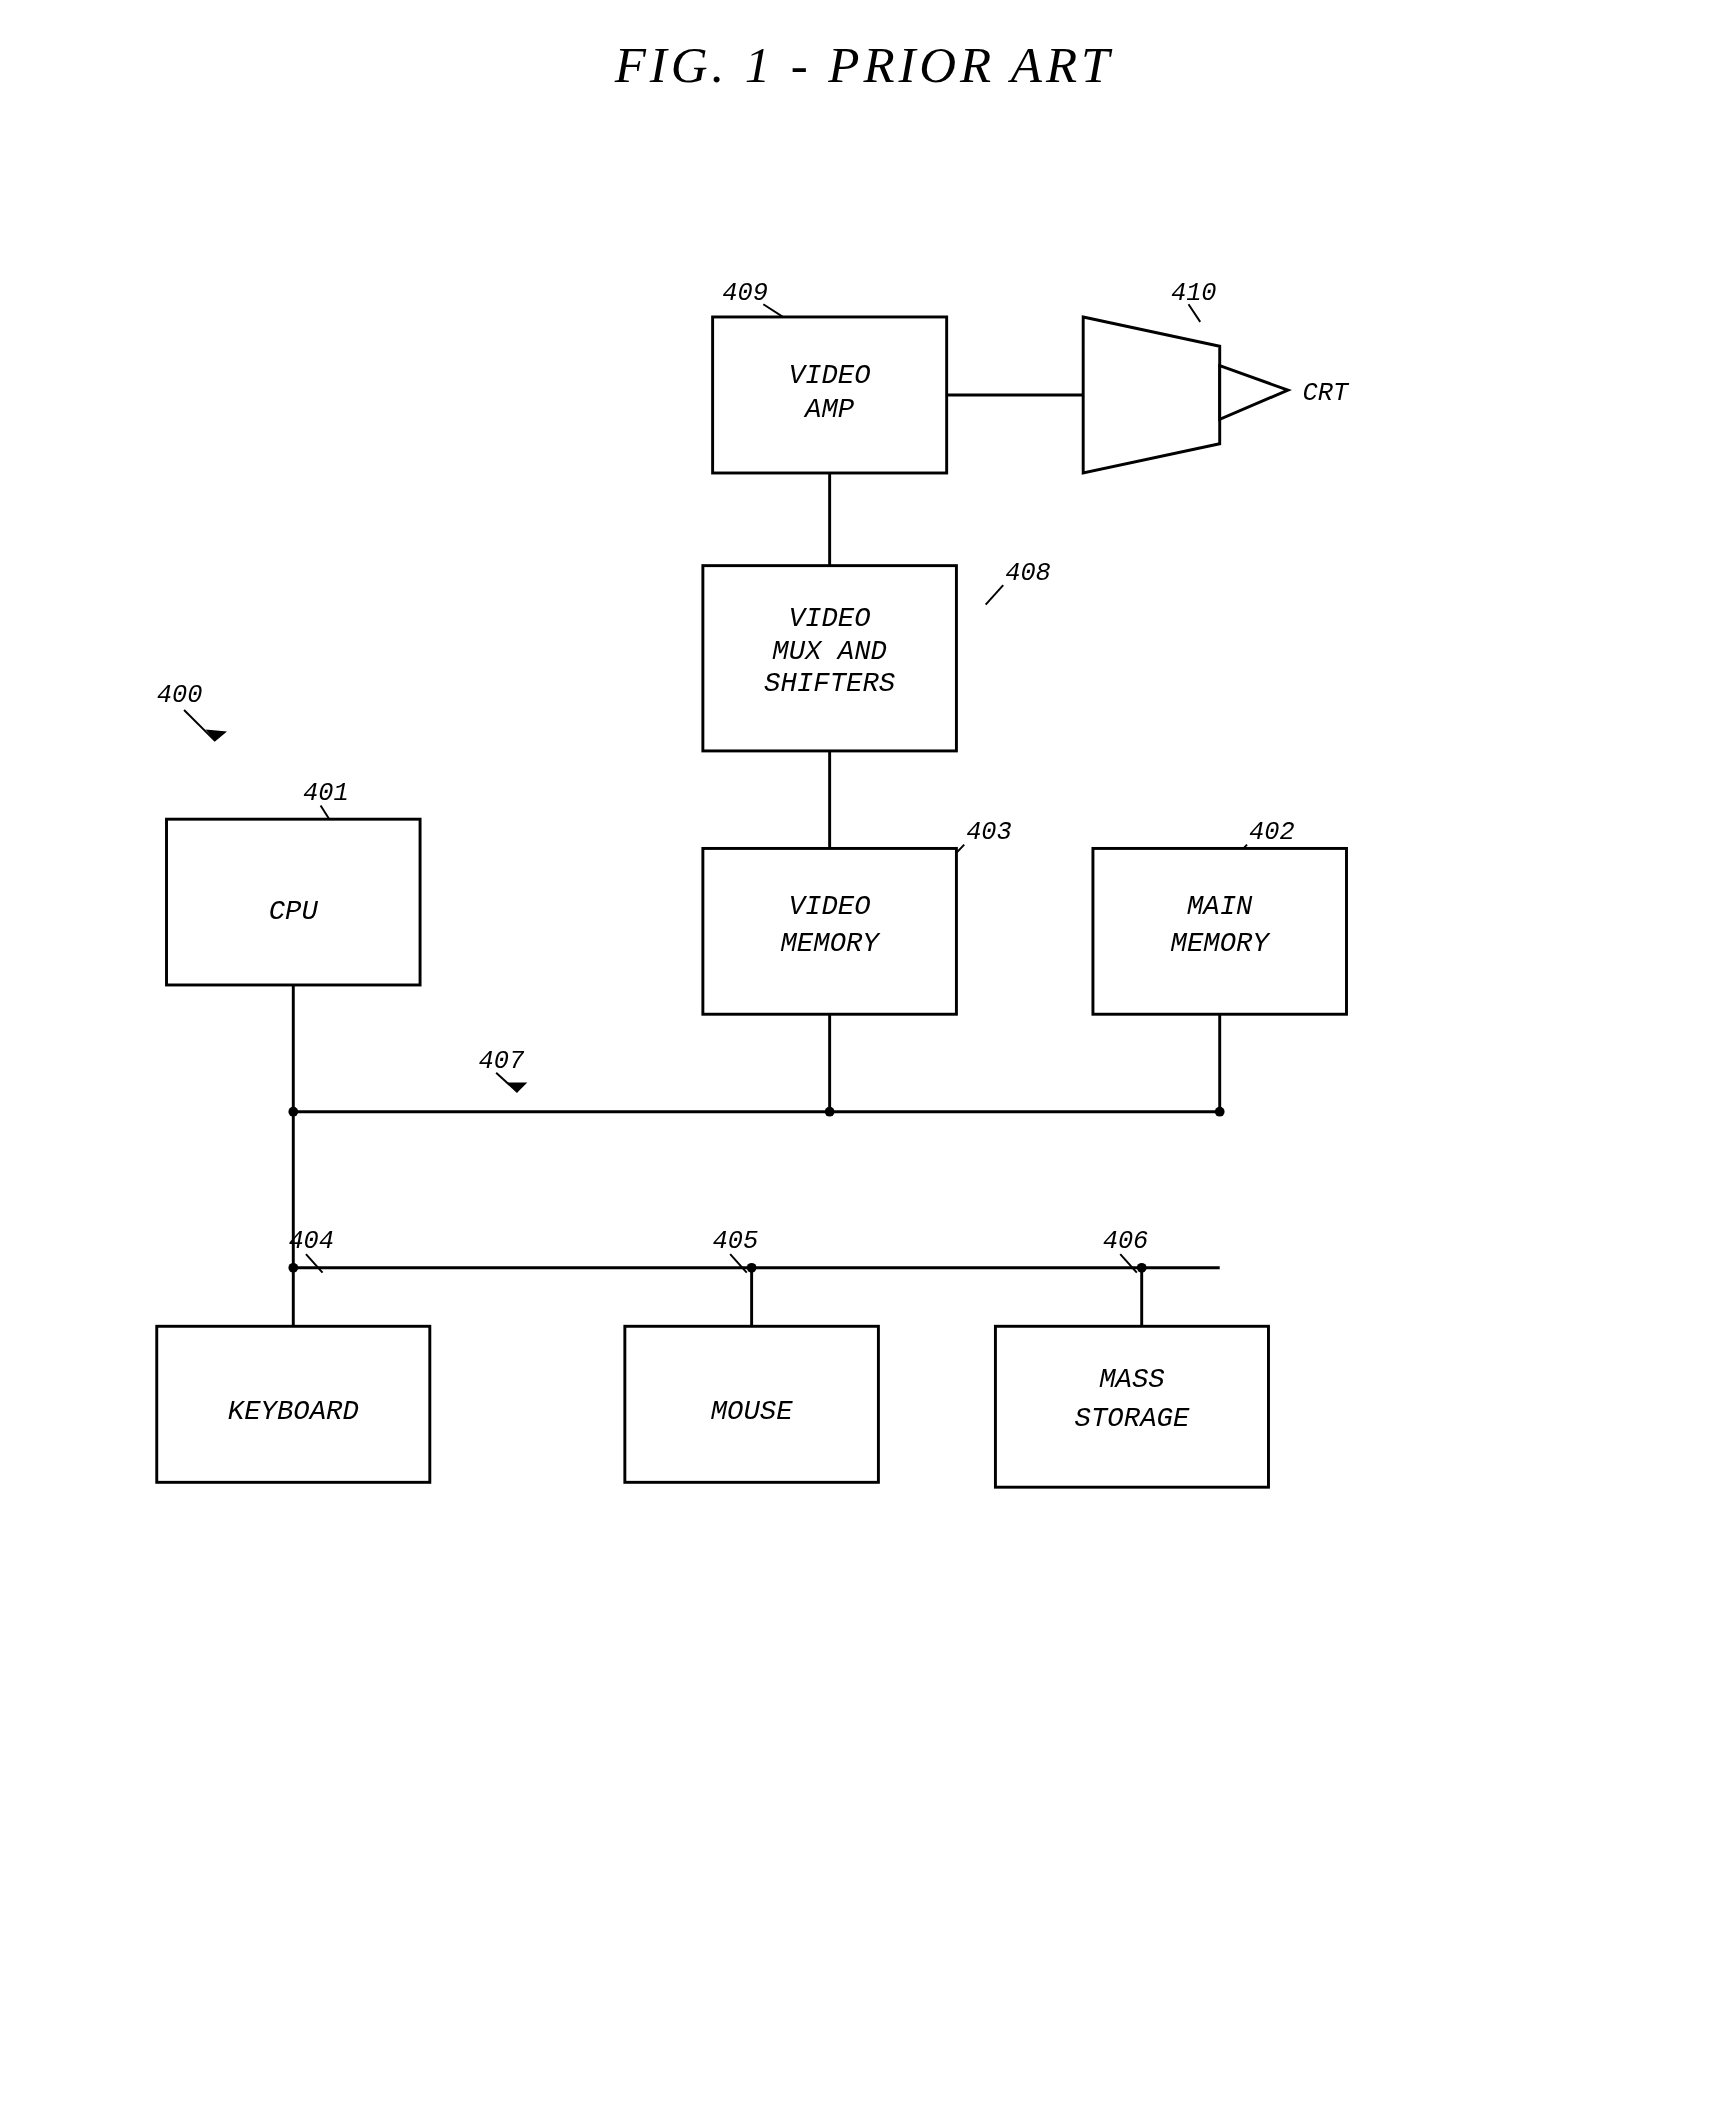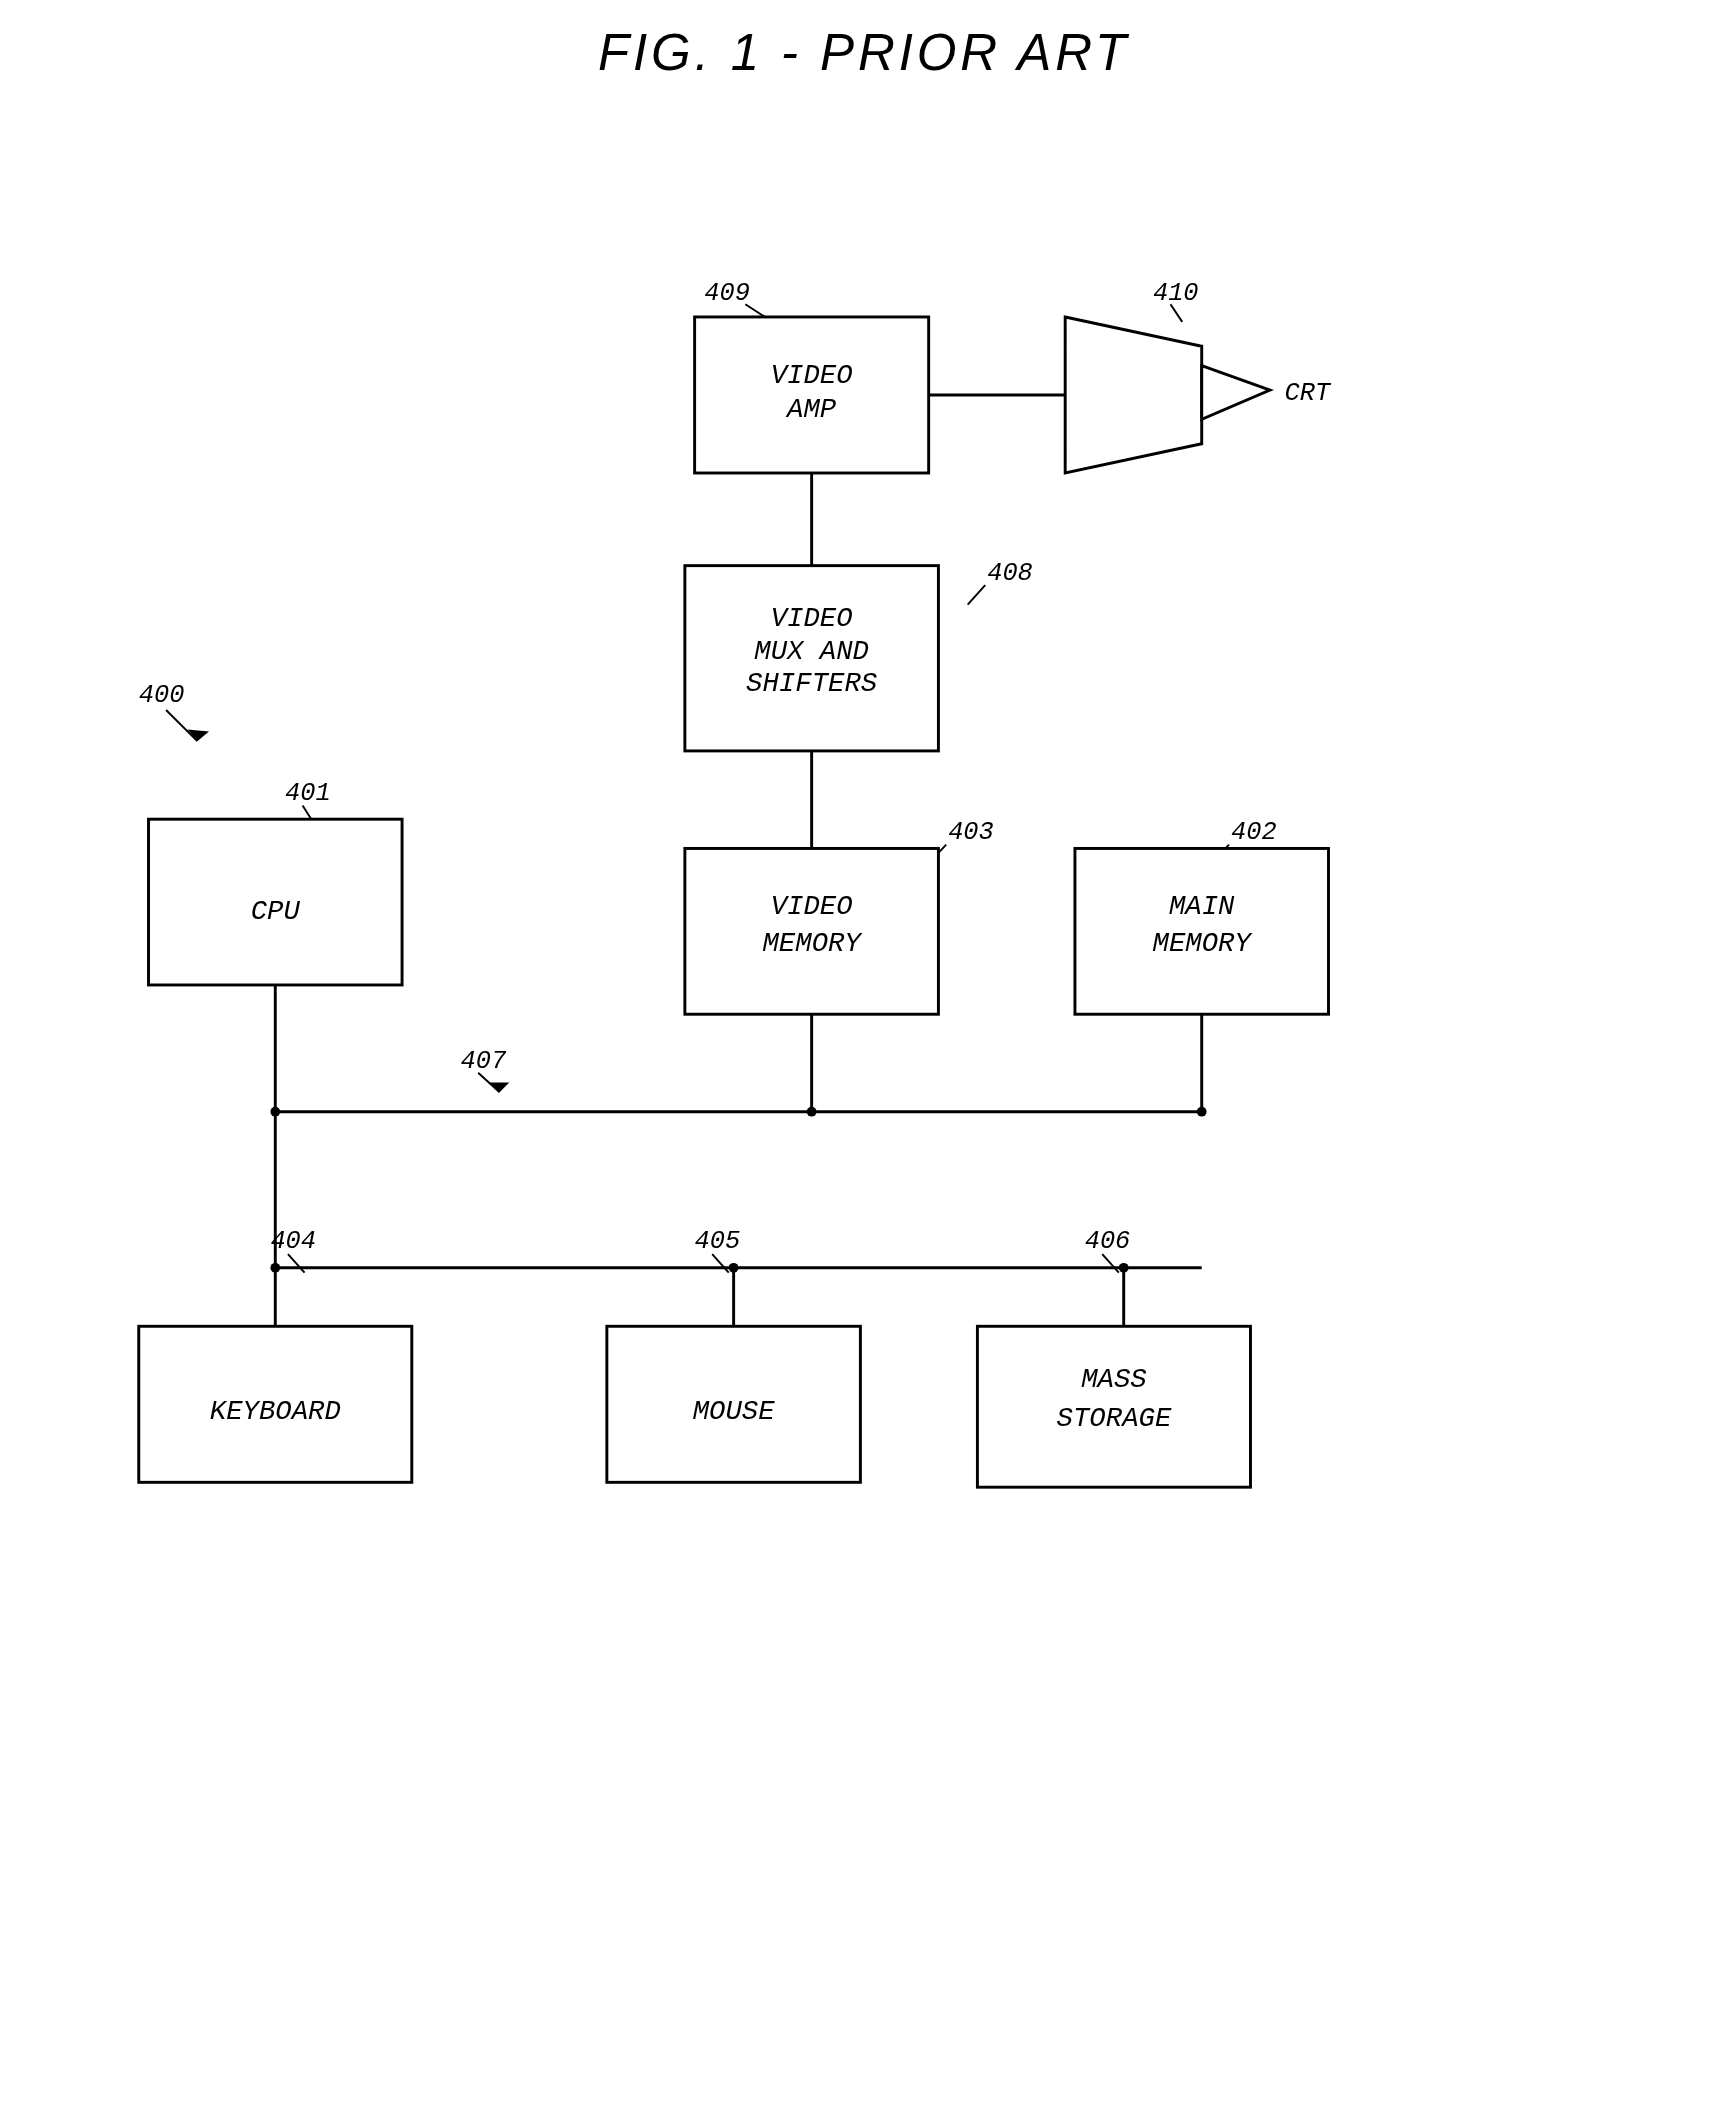--- a/index.html
+++ b/index.html
@@ -7,35 +7,35 @@
       background: #fff;
       width: 1728px;
       height: 2107px;
       font-family: 'Courier New', monospace;
       position: relative;
       overflow: hidden;
     }
 
     .page-title {
       position: absolute;
-      top: 23px;
+      top: 36px;
       left: 50%;
       transform: translateX(-50%);
       font-size: 51px;
       font-style: italic;
       letter-spacing: 3.9px;
       white-space: nowrap;
-      font-family: Liberation Sans, sans-serif;
+      font-family: Liberation Serif, serif;
     }
 
     
     .diagram {
       position: absolute;
       top: 195px;
-      left: 90px;
+      left: 108px;
       width: 1533px;
       height: 1853px;
     }
 
     svg {
       width: 100%;
       height: 100%;
     }
 
     .box-label {

